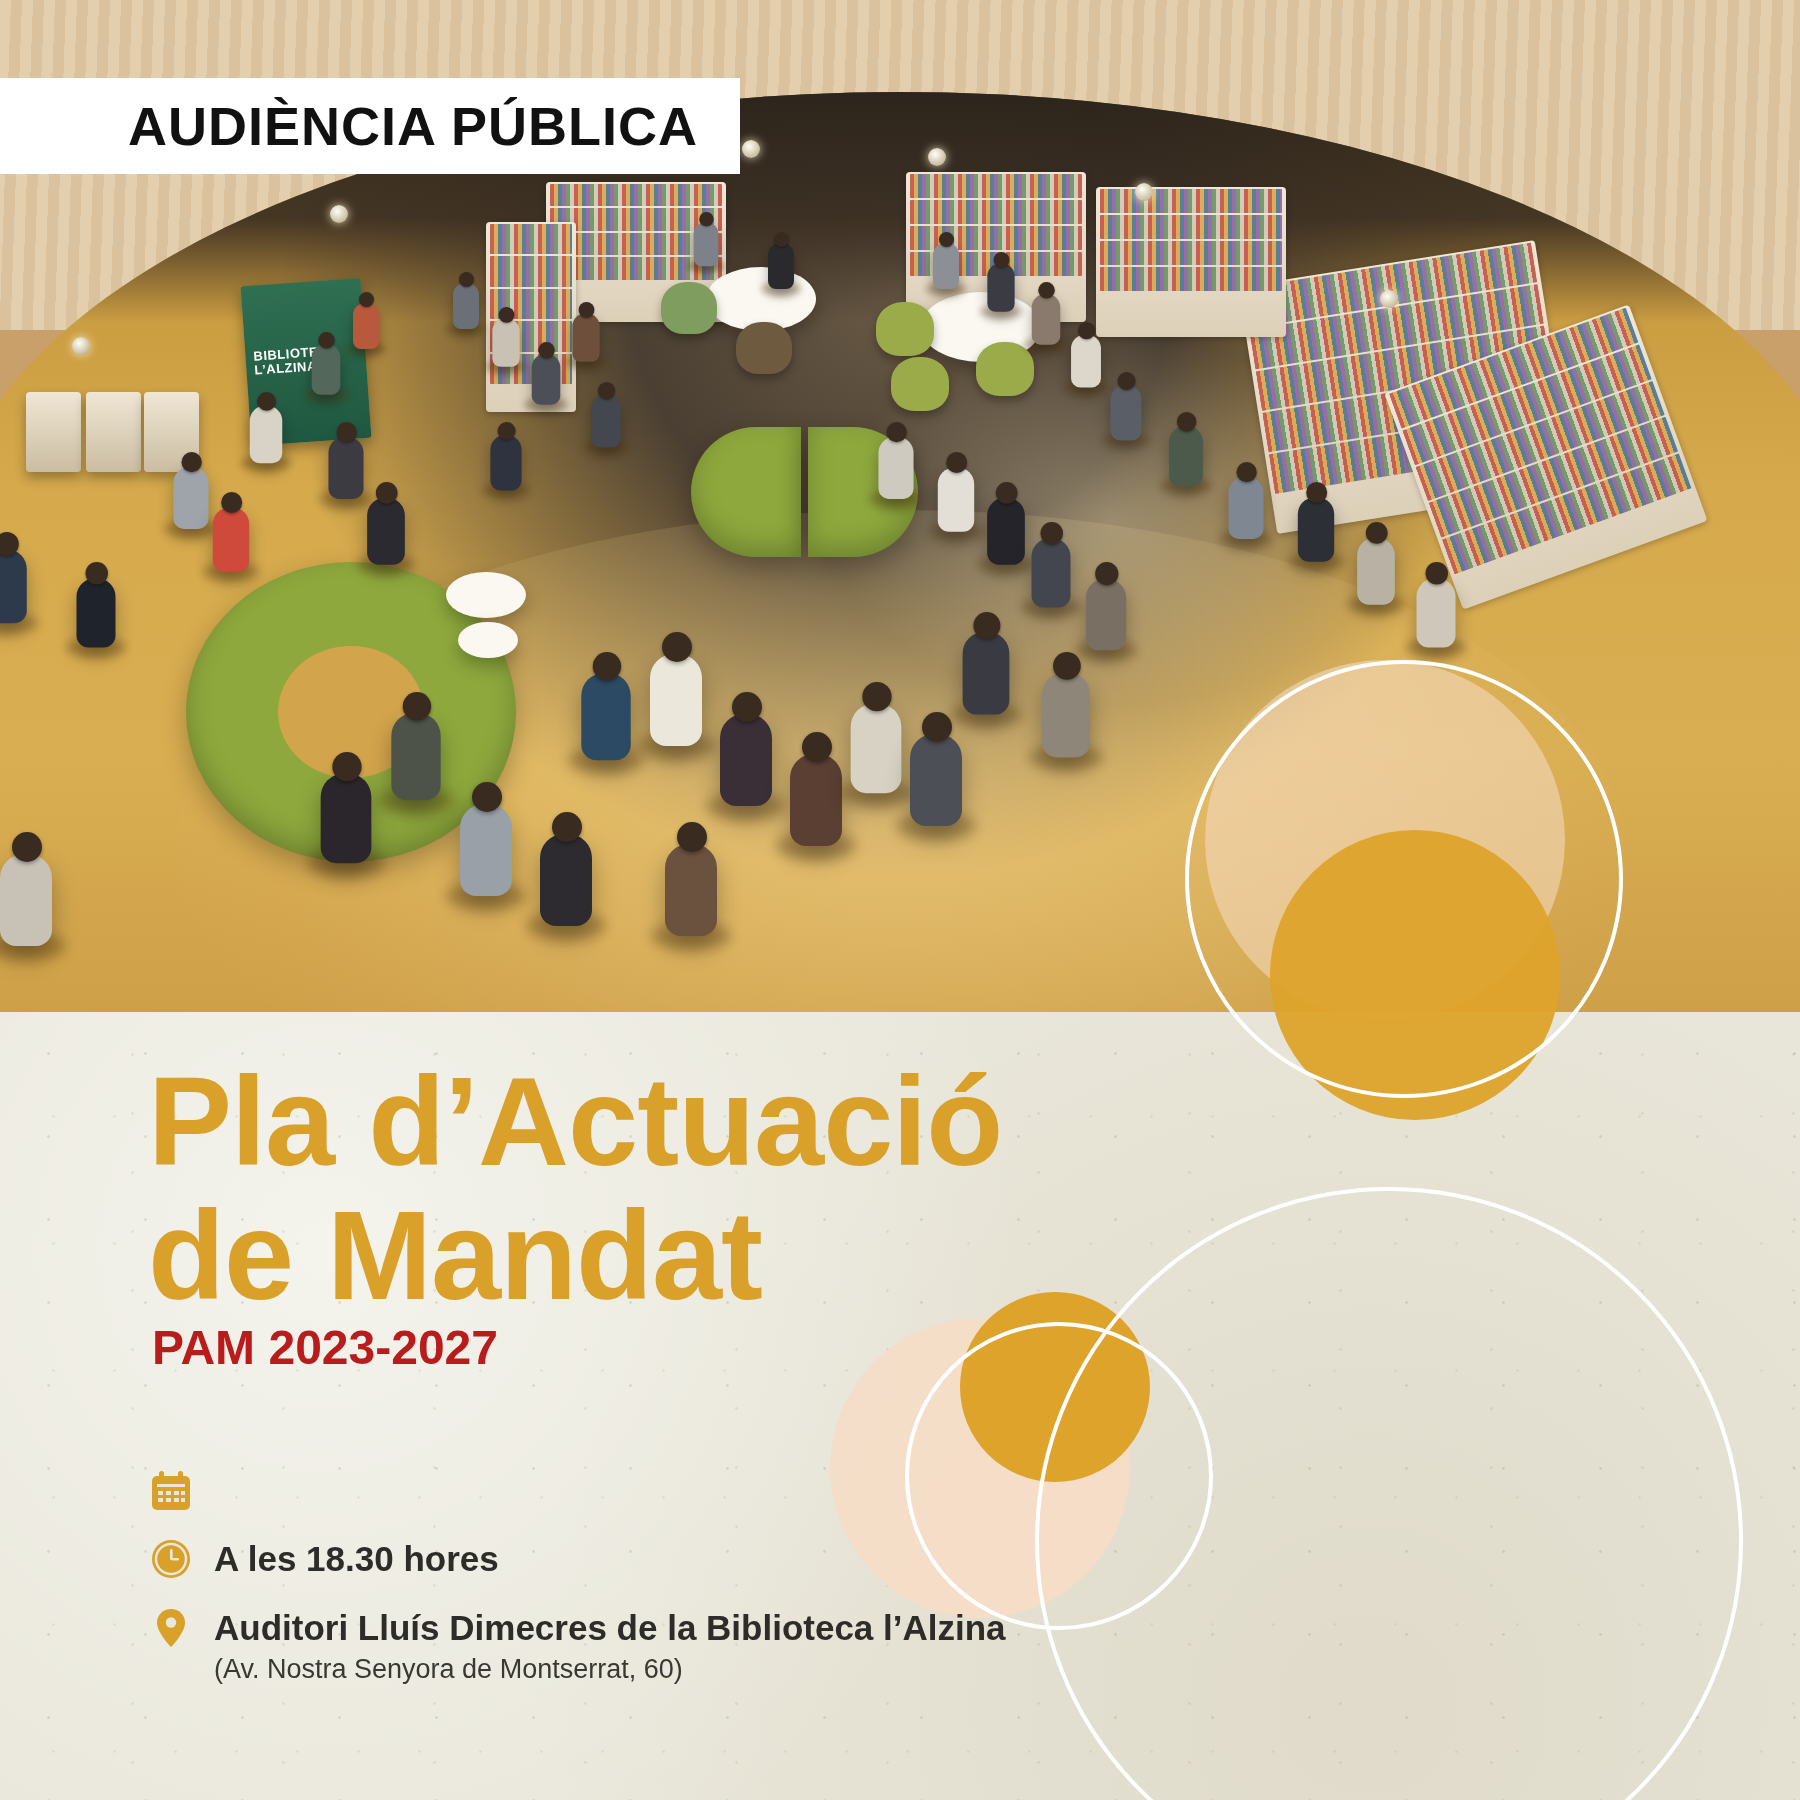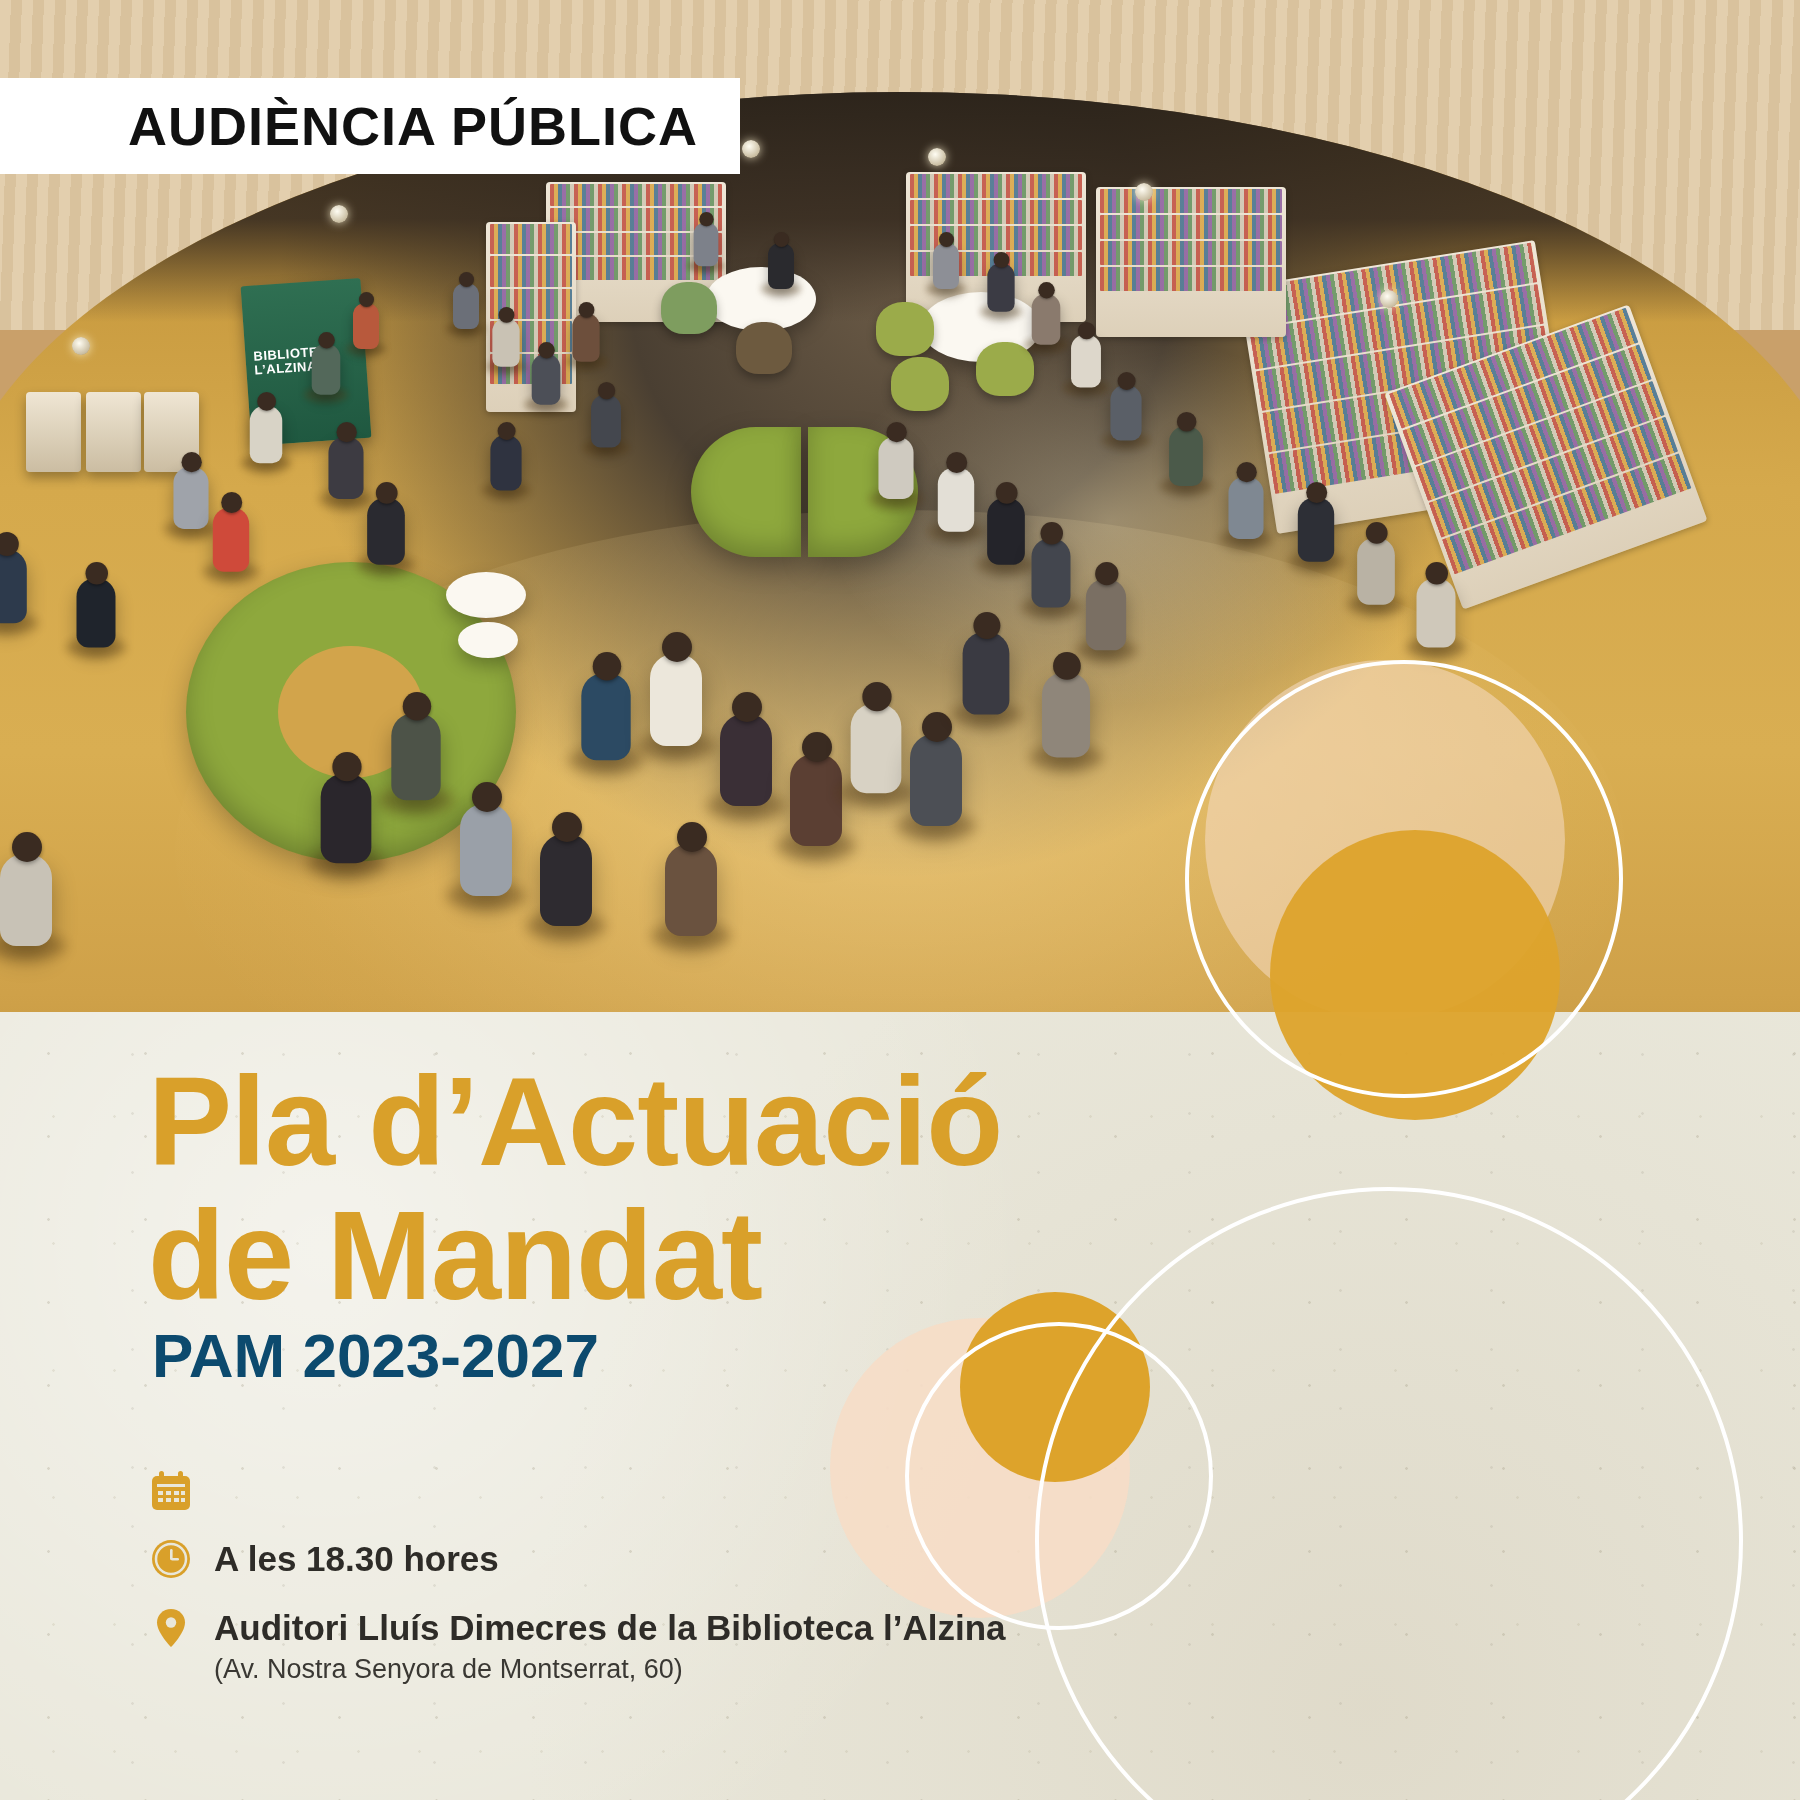--- a/index.html
+++ b/index.html
@@ -274,22 +274,22 @@
     font-size: 126px;
     line-height: 1.06;
     font-weight: bold;
     letter-spacing: -1px;
     z-index: 35;
   }
   .subtitle {
     position: absolute;
     left: 152px;
     top: 1320px;
-    color: #0c4a6e;
-    font-size: 62px;
+    color: #b91c1c;
+    font-size: 48px;
     font-weight: bold;
     letter-spacing: 0px;
     z-index: 35;
   }
 
   .details {
     position: absolute;
     left: 150px;
     top: 1468px;
     z-index: 35;

